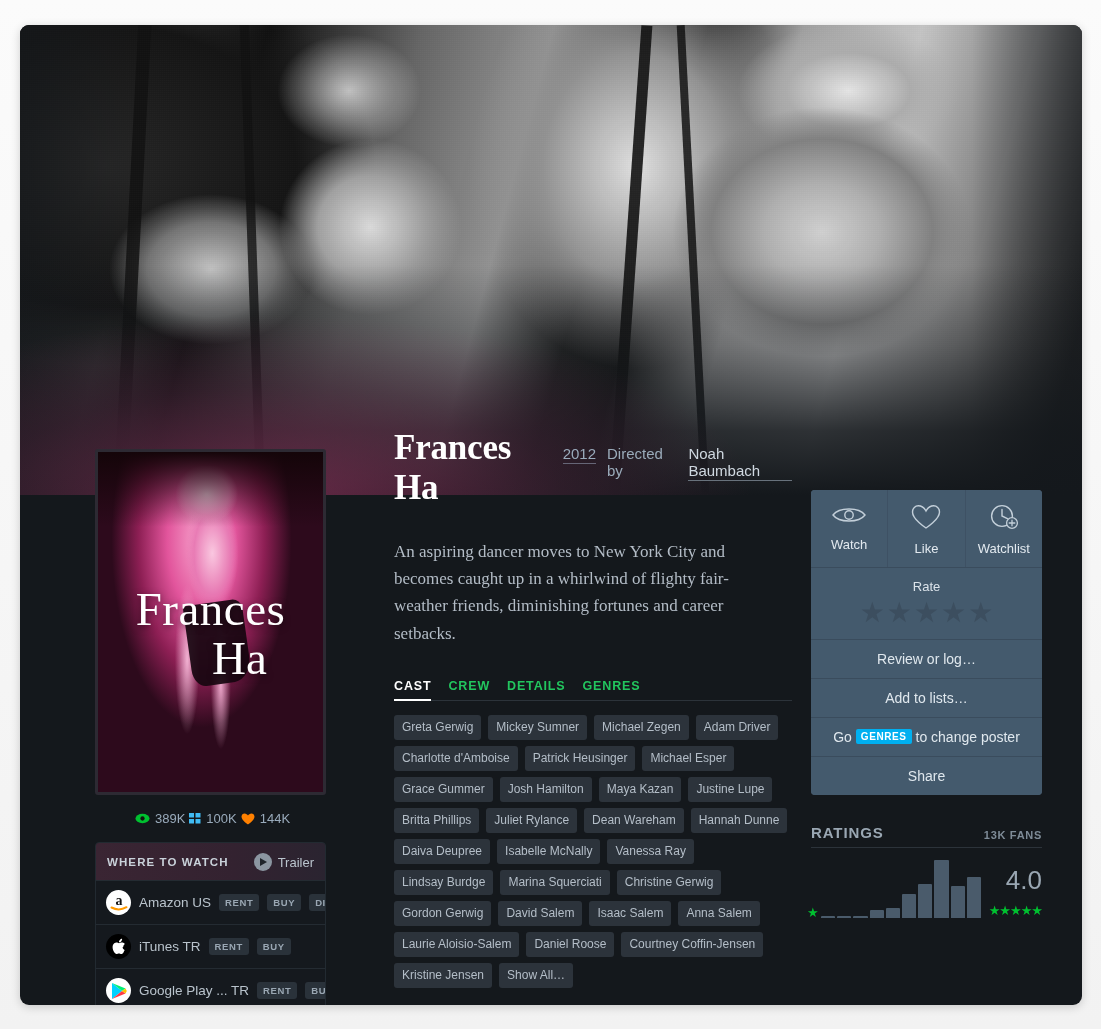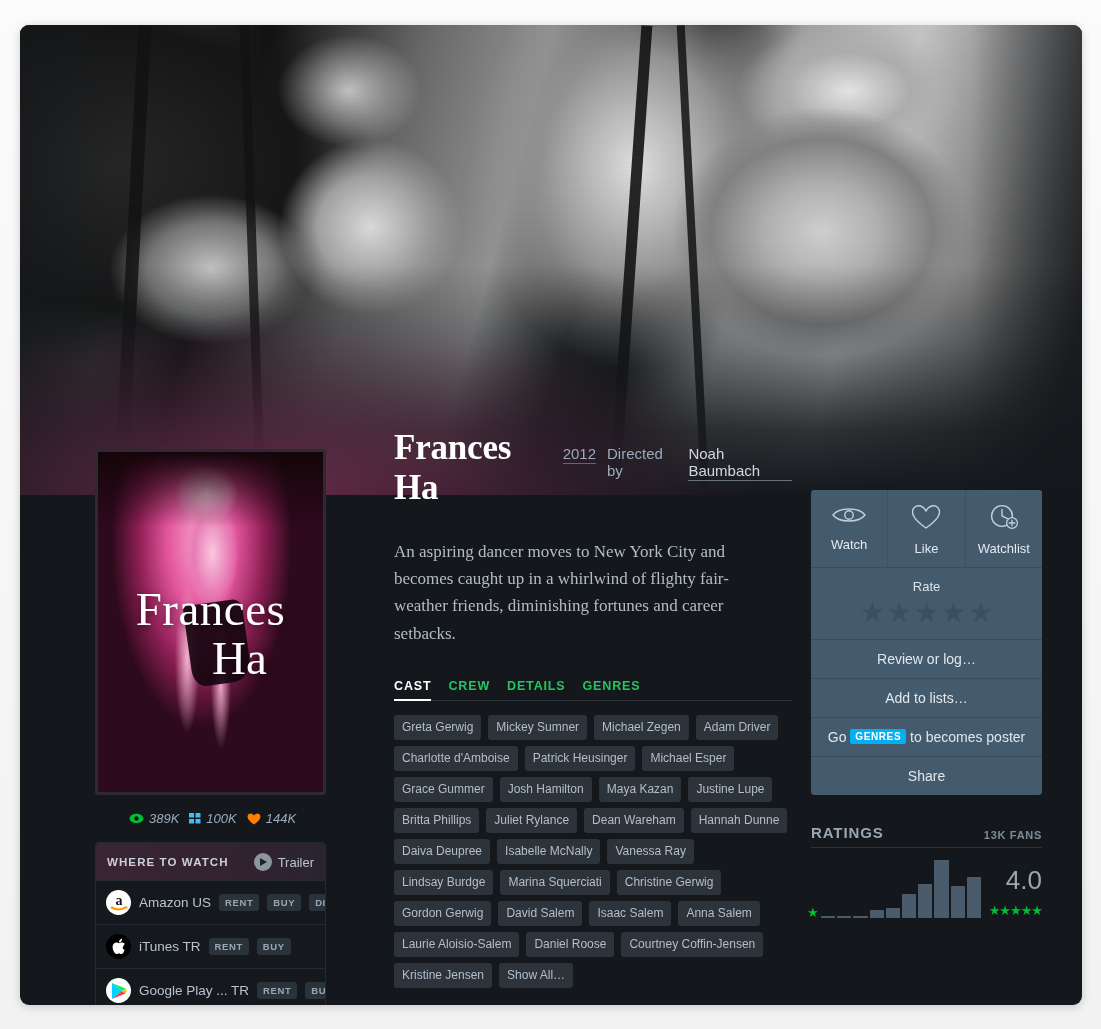--- a/index.html
+++ b/index.html
@@ -101,22 +101,22 @@
     background: linear-gradient(180deg,#140509 0%, rgba(20,5,9,0) 100%); }
   .poster-title {
     position:absolute; left:0; right:0; top:40%;
     font-family: "Liberation Serif", serif;
     color: #ffffff; text-align: center; line-height: .92;
     text-shadow: 0 2px 7px rgba(0,0,0,.5);
   }
   .poster-title .l1 { display:block; font-size: 47px; letter-spacing: .5px; }
   .poster-title .l2 { display:block; font-size: 47px; margin-left: 58px; margin-top: 6px; }
 
-  #stats { display:flex; align-items:flex-start; justify-content:center; gap:10px;
-    margin-top: 16px; font-size: 13px; color: #99aabb; font-style: italic; }
+  #stats { display:flex; align-items:flex-start; justify-content:center; gap:4px;
+    margin-top: 16px; font-size: 13px; color: #99aabb; }
   #stats .st { display:flex; align-items:center; gap:5px; }
 
   #watchbox { margin-top: 16px; width: 231px; border-radius:4px; overflow:hidden;
     background:#1c2228; border:1px solid #222a31; }
   #watchbox-head {
     display:flex; align-items:center; justify-content:space-between;
     padding: 10px 11px 9px 11px;
     background: linear-gradient(90deg,#3a2533 0%, #332230 60%, #2a2430 100%);
   }
   #watchbox-head .wtw { font-size: 11.5px; letter-spacing: 1.1px; color:#c9d2da; font-weight:700; }
@@ -386,21 +386,21 @@
               <span class="bigstar">★</span>
               <span class="bigstar">★</span>
             </div>
           </div>
 
           <div class="actbtn">Review or log…</div>
           <div class="actbtn">Add to lists…</div>
           <div class="actbtn">
             <span>Go</span>
             <span class="patron">GENRES</span>
-            <span>to becomes poster</span>
+            <span>to change poster</span>
           </div>
           <div class="actbtn">Share</div>
         </div>
 
         <div id="ratings">
           <div id="rat-head">
             <span class="t">RATINGS</span>
             <span class="f">13K FANS</span>
           </div>
           <div id="histo">

